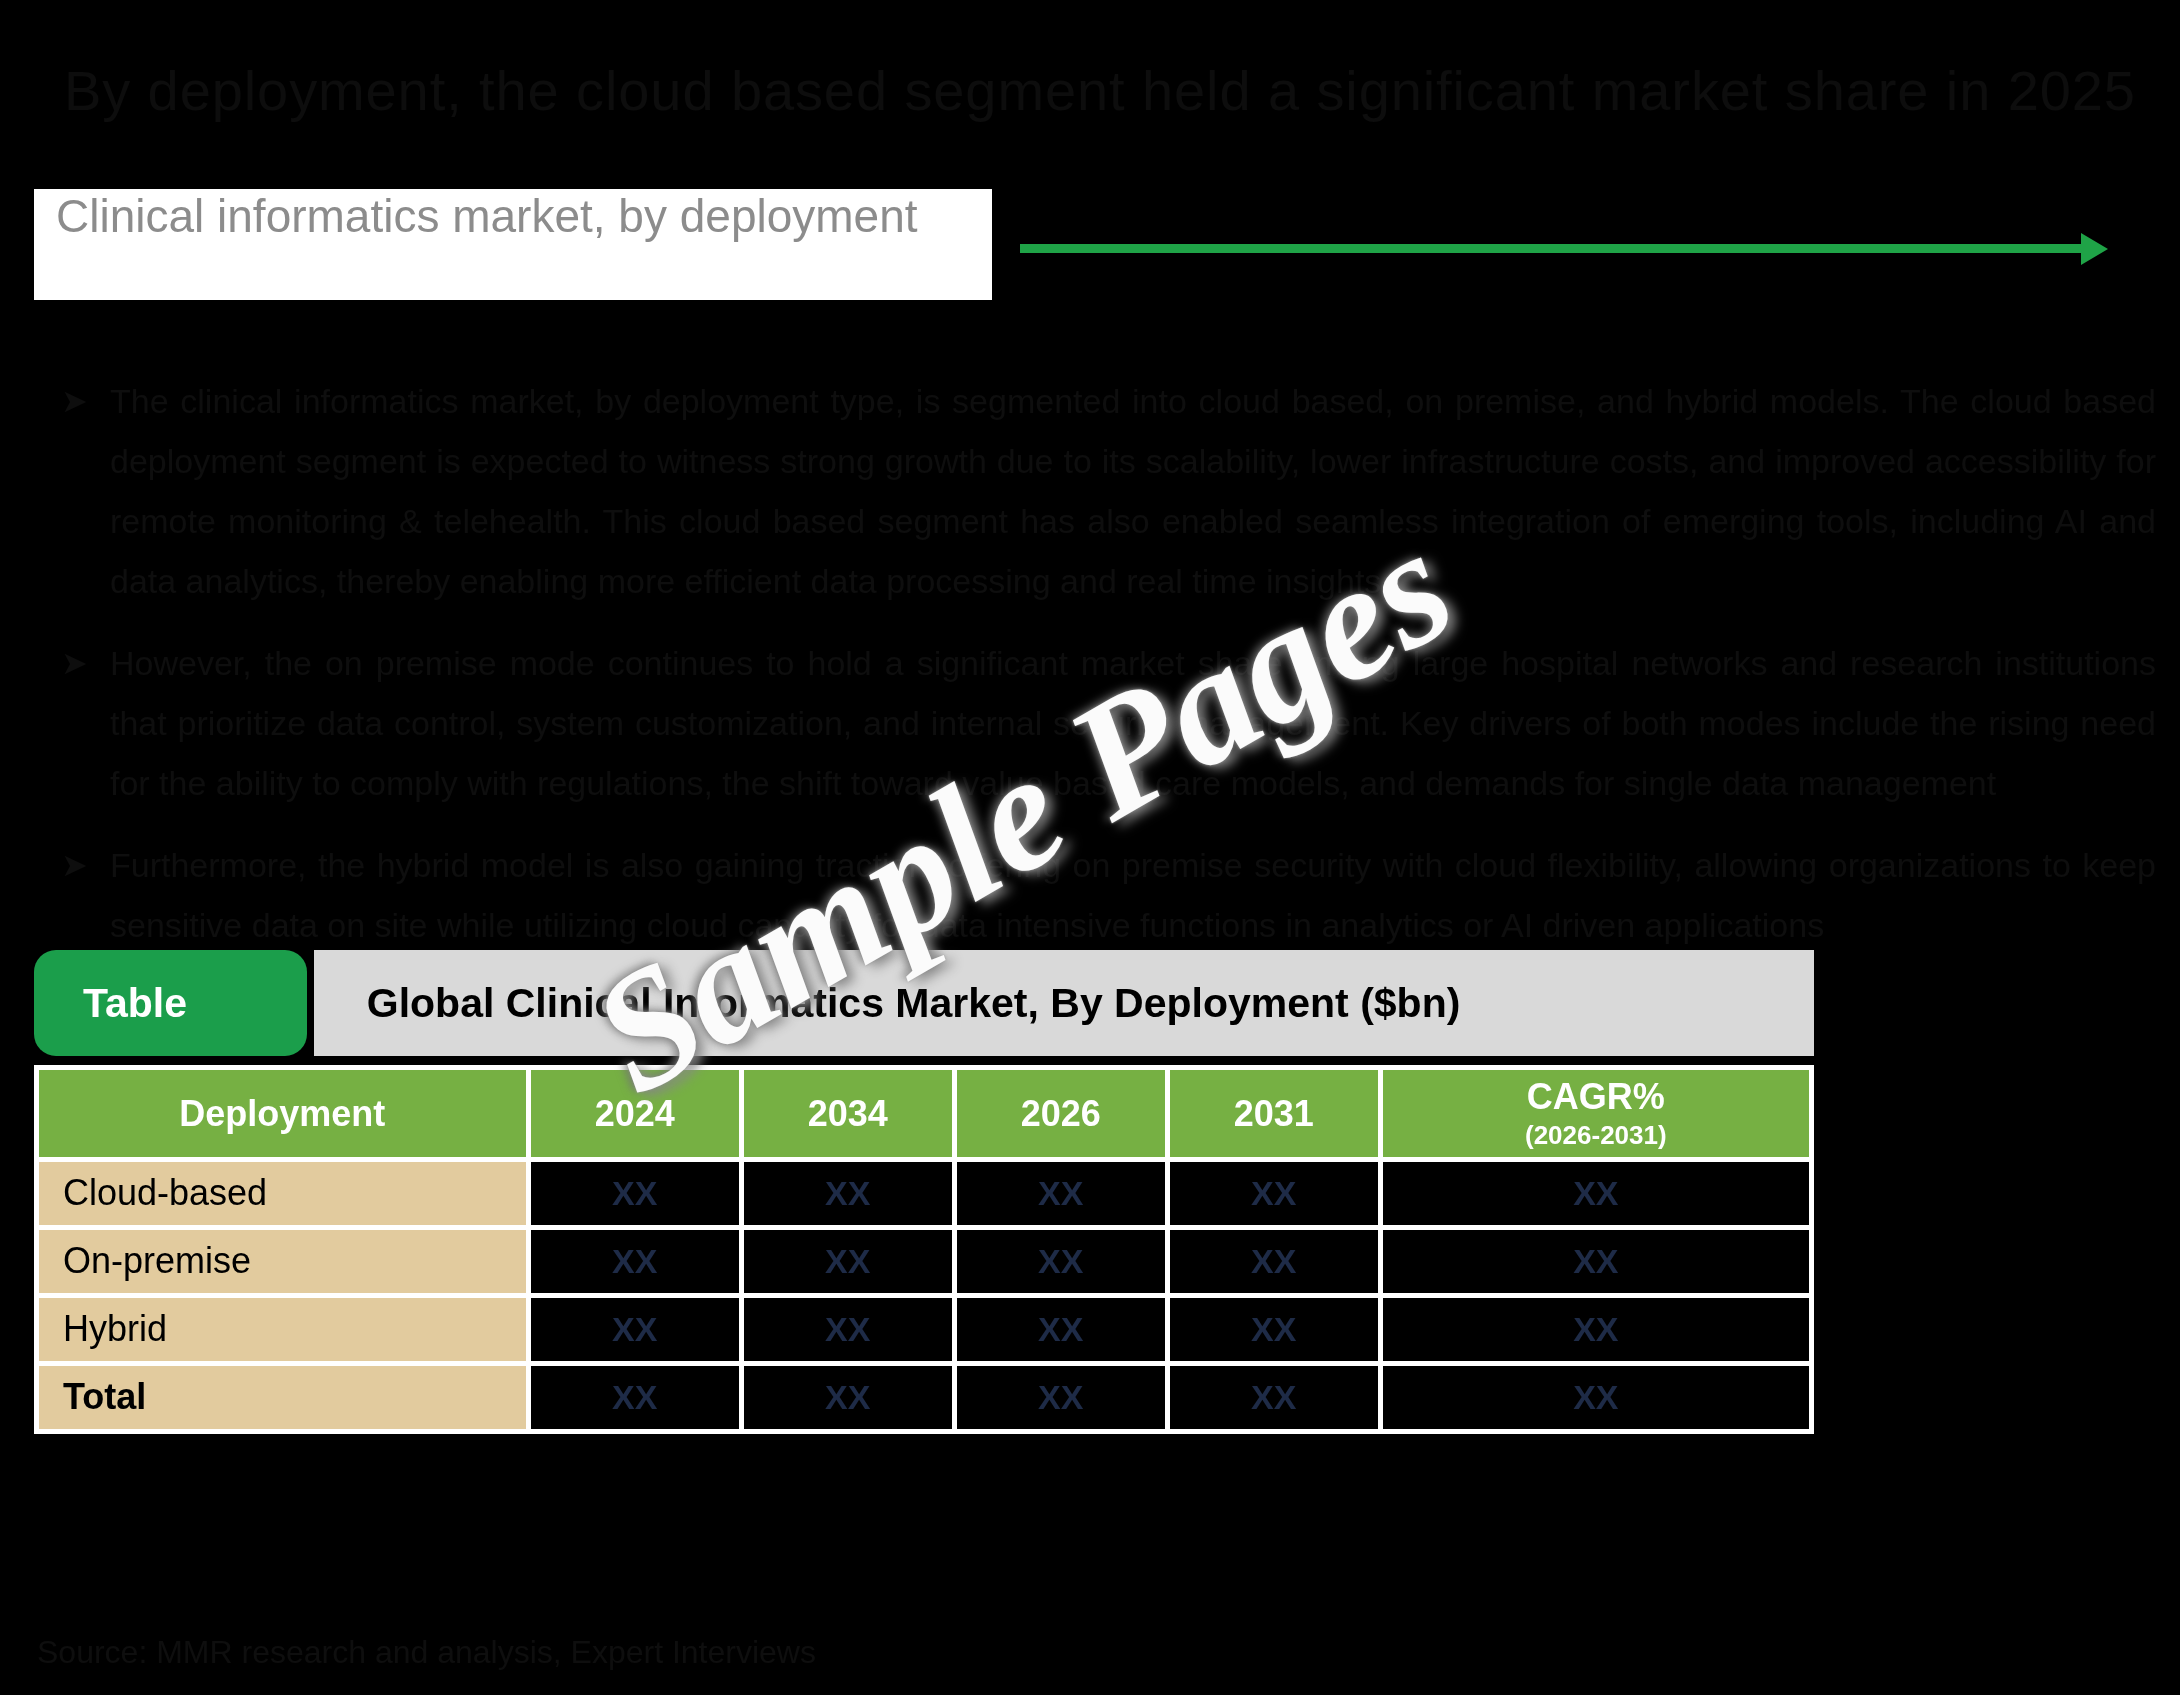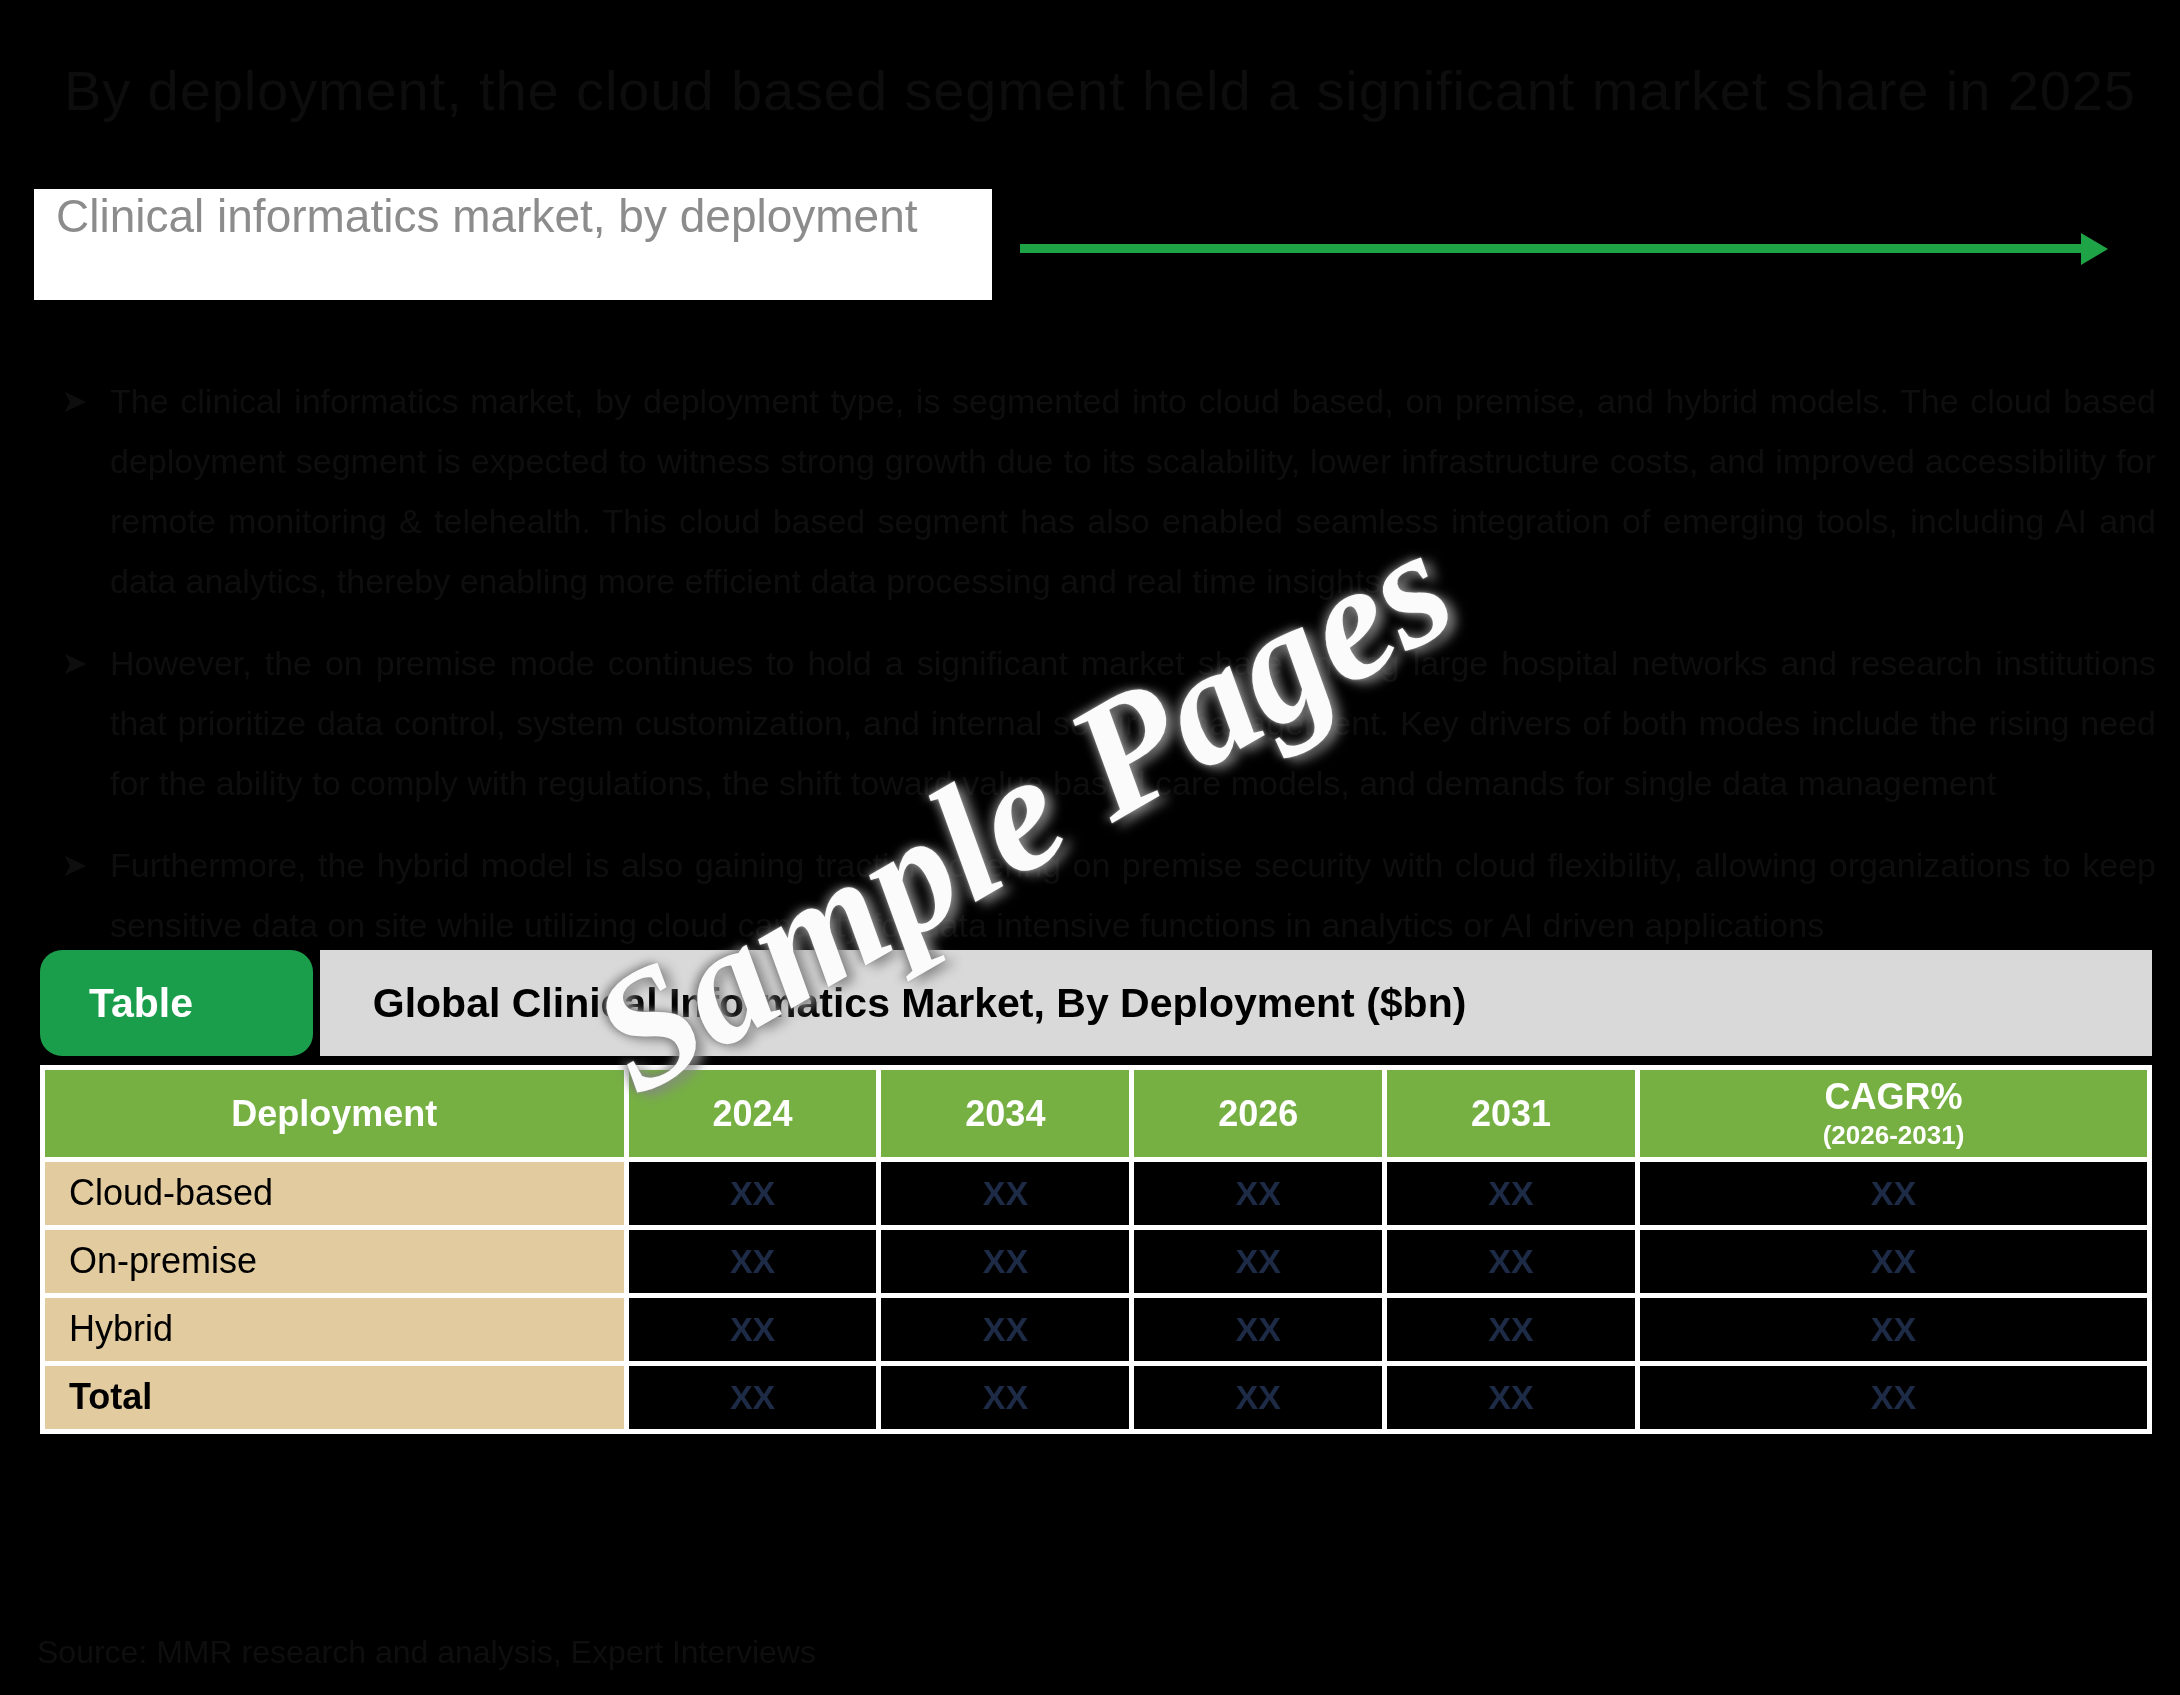--- a/index.html
+++ b/index.html
@@ -106,22 +106,22 @@
       5.1px 6.8px 12px rgba(135,135,135,0.95),
       -3.4px -3.4px 8.5px rgba(115,115,115,0.75),
       0 0 2.6px #aaaaaa;
     z-index:5;
     pointer-events:none;
   }
 
   
   .table-wrap{
     position:absolute;
-    left:40px; top:950px;
-    width:2112px;
+    left:34px; top:950px;
+    width:1780px;
   }
   .table-titlebar{
     display:flex;
     height:106px;
     margin-bottom:8.5px;
   }
   .table-tag{
     flex:0 0 273px;
     background:var(--tag_green);
     border-radius:22px;

